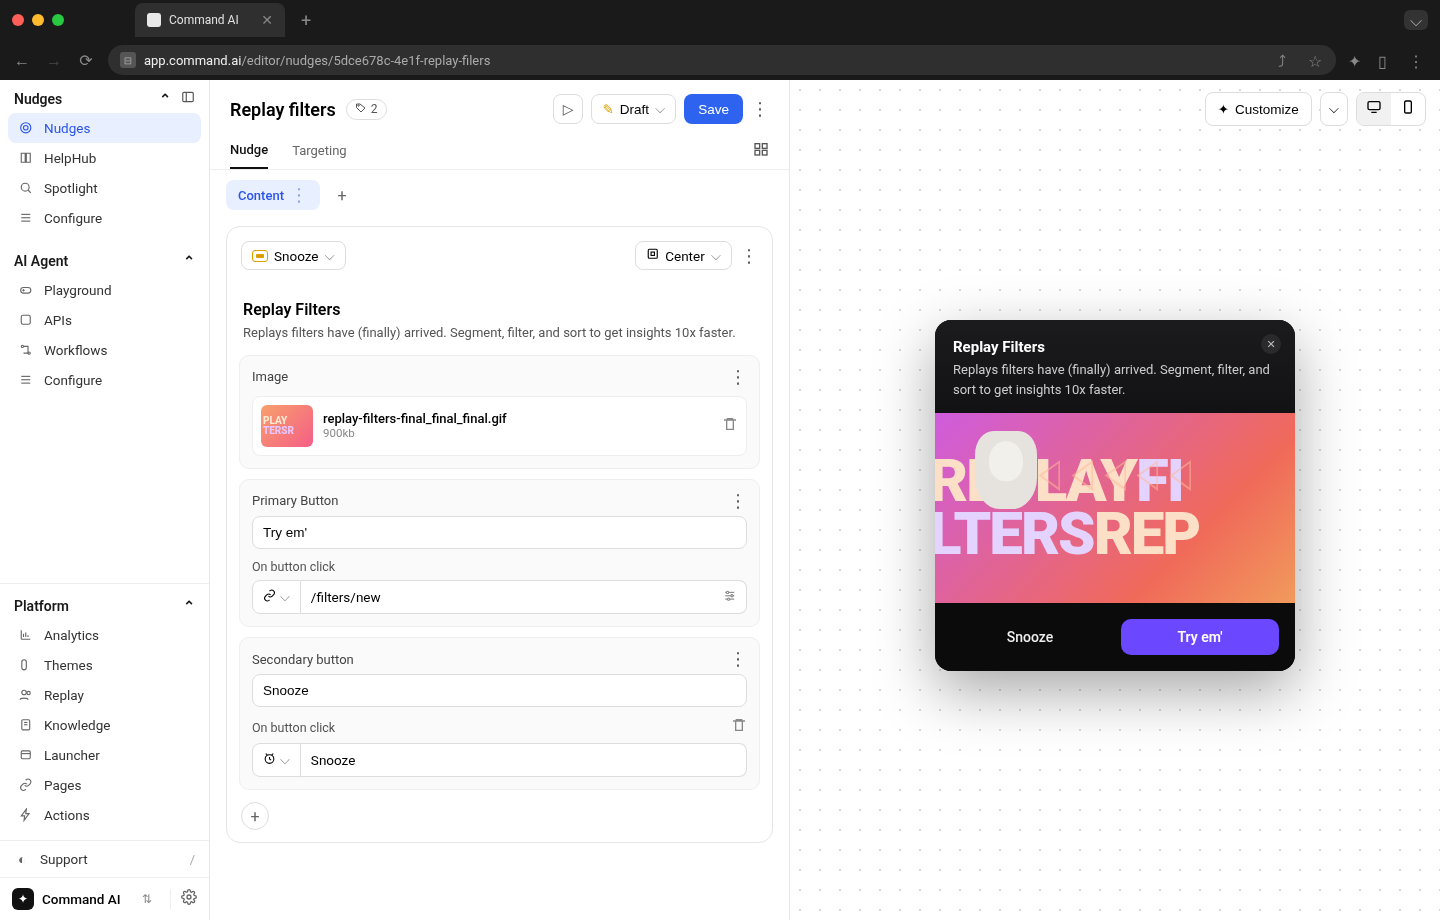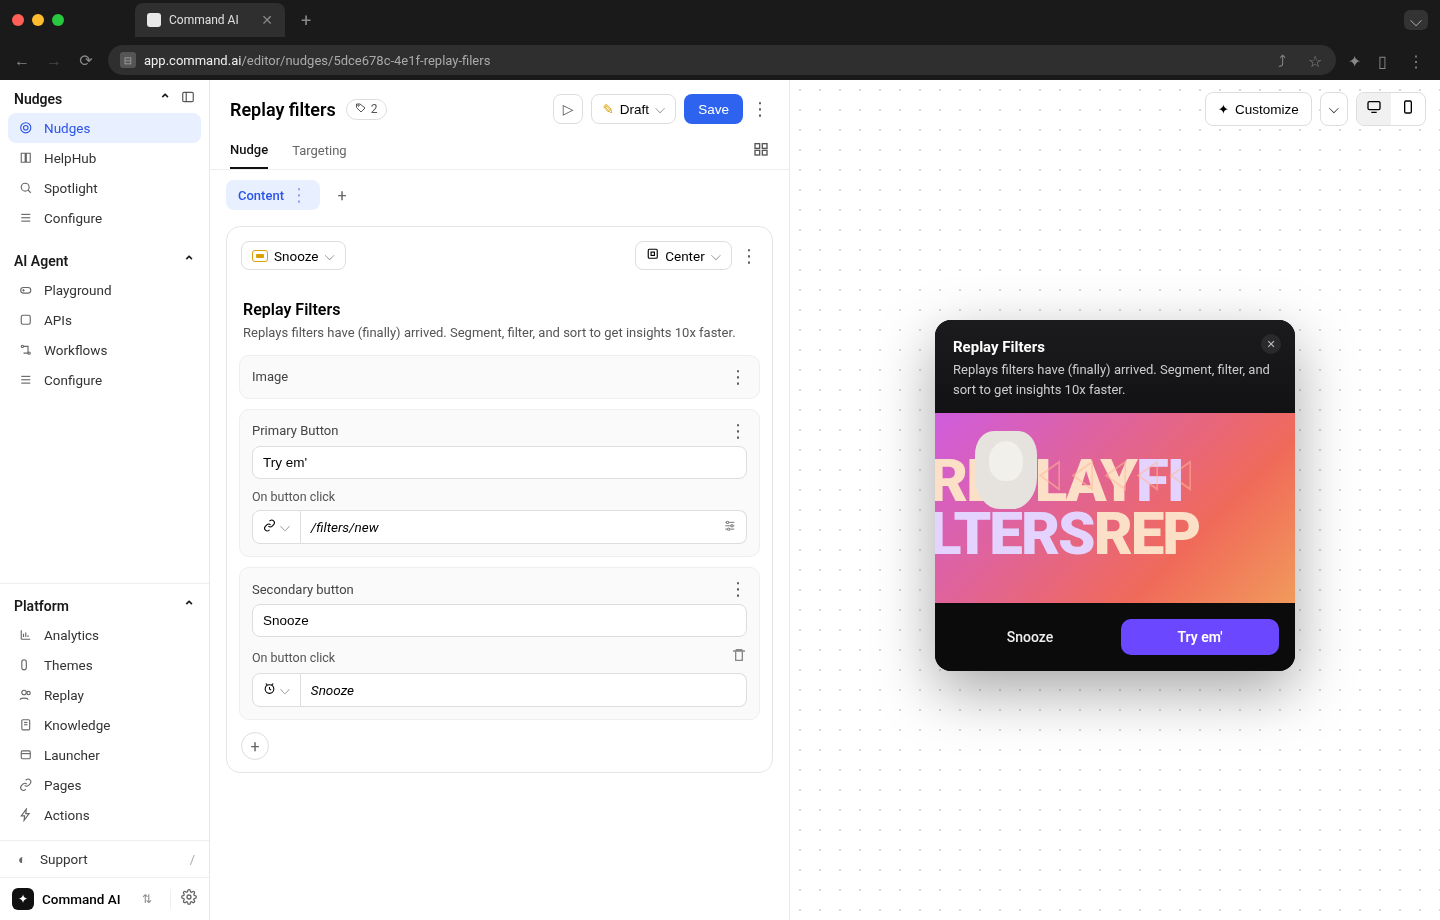--- a/index.html
+++ b/index.html
@@ -91,21 +91,21 @@
 .image-thumb { width: 52px; height: 42px; border-radius: 6px; background: linear-gradient(135deg, #f7a06b, #f55e87); display: flex; flex-direction: column; justify-content: center; overflow: hidden; font-weight: 800; font-size: 10px; line-height: 1; color: #fde9d4; padding-left: 2px; }
 .image-info { flex: 1; }
 .image-name { font-size: 13px; font-weight: 500; }
 .image-size { font-size: 11.5px; color: #888; }
 .trash { color: #888; cursor: pointer; }
 
 .field-label { font-size: 12.5px; color: #555; margin-top: 10px; }
 .text-input { width: 100%; border: 1px solid #ddd; border-radius: 8px; padding: 8px 10px; font-size: 13.5px; margin-top: 6px; background: #fff; }
 .split-input { display: flex; gap: 0; margin-top: 6px; }
 .split-btn { border: 1px solid #ddd; border-radius: 8px 0 0 8px; background: #fff; padding: 8px 10px; display: inline-flex; align-items: center; gap: 4px; font-size: 13px; }
-.split-text { flex: 1; border: 1px solid #ddd; border-left: none; border-radius: 0 8px 8px 0; padding: 8px 10px; font-size: 13.5px; display:flex;align-items:center;justify-content:space-between; background: #fff; font-style: italic; }
+.split-text { flex: 1; border: 1px solid #ddd; border-left: none; border-radius: 0 8px 8px 0; padding: 8px 10px; font-size: 13.5px; display:flex;align-items:center;justify-content:space-between; background: #fff; }
 .sliders-icon { color: #888; }
 .label-row { display:flex; align-items:center; justify-content:space-between; margin-top:10px; }
 
 .add-round { width: 28px; height: 28px; border: 1px solid #ddd; border-radius: 50%; display: inline-flex; align-items: center; justify-content: center; margin: 12px 2px 0; color: #666; cursor: pointer; }
 
 
 .preview { flex: 1; position: relative; background-image: radial-gradient(circle, #d8d8d8 1px, transparent 1px); background-size: 20px 20px; }
 .preview-toolbar { position: absolute; top: 12px; right: 14px; display: flex; gap: 8px; }
 .customize-btn { border: 1px solid #ddd; background: #fff; border-radius: 8px; padding: 6px 12px; font-size: 13.5px; display: inline-flex; align-items: center; gap: 6px; cursor: pointer; }
 .device-group { display: inline-flex; border: 1px solid #ddd; border-radius: 8px; overflow: hidden; background: #fff; }
@@ -426,20 +426,35 @@
         <div class="block no-border">
           <div class="h-title">Replay Filters</div>
           <div class="h-desc">Replays filters have (finally) arrived. Segment, filter, and sort to get insights 10x faster.</div>
         </div>
 
         <div class="block">
           <div class="block-title-row">
             <span class="block-title">Image</span>
             <span class="vdots">⋮</span>
           </div>
+          <div class="image-row">
+            <div class="image-thumb">
+                <span>PLAY</span>
+                <span style="color:#e8c7ff">TERSR</span>
+              </div>
+            <div class="image-info">
+              <div class="image-name">replay-filters-final_final_final.gif</div>
+              <div class="image-size">900kb</div>
+            </div>
+            <span class="trash">
+              <svg viewBox="0 0 24 24" width="16" height="16" fill="none" stroke="currentColor" stroke-width="2">
+                  <path d="M3 6h18M8 6V4h8v2m-9 0v14h10V6"></path>
+                </svg>
+            </span>
+          </div>
         </div>
 
         <div class="block">
           <div class="block-title-row">
             <span class="block-title">Primary Button</span>
             <span class="vdots">⋮</span>
           </div>
           <input class="text-input" value="Try em'" style="">
           <div class="field-label">On button click</div>
           <div class="split-input">

